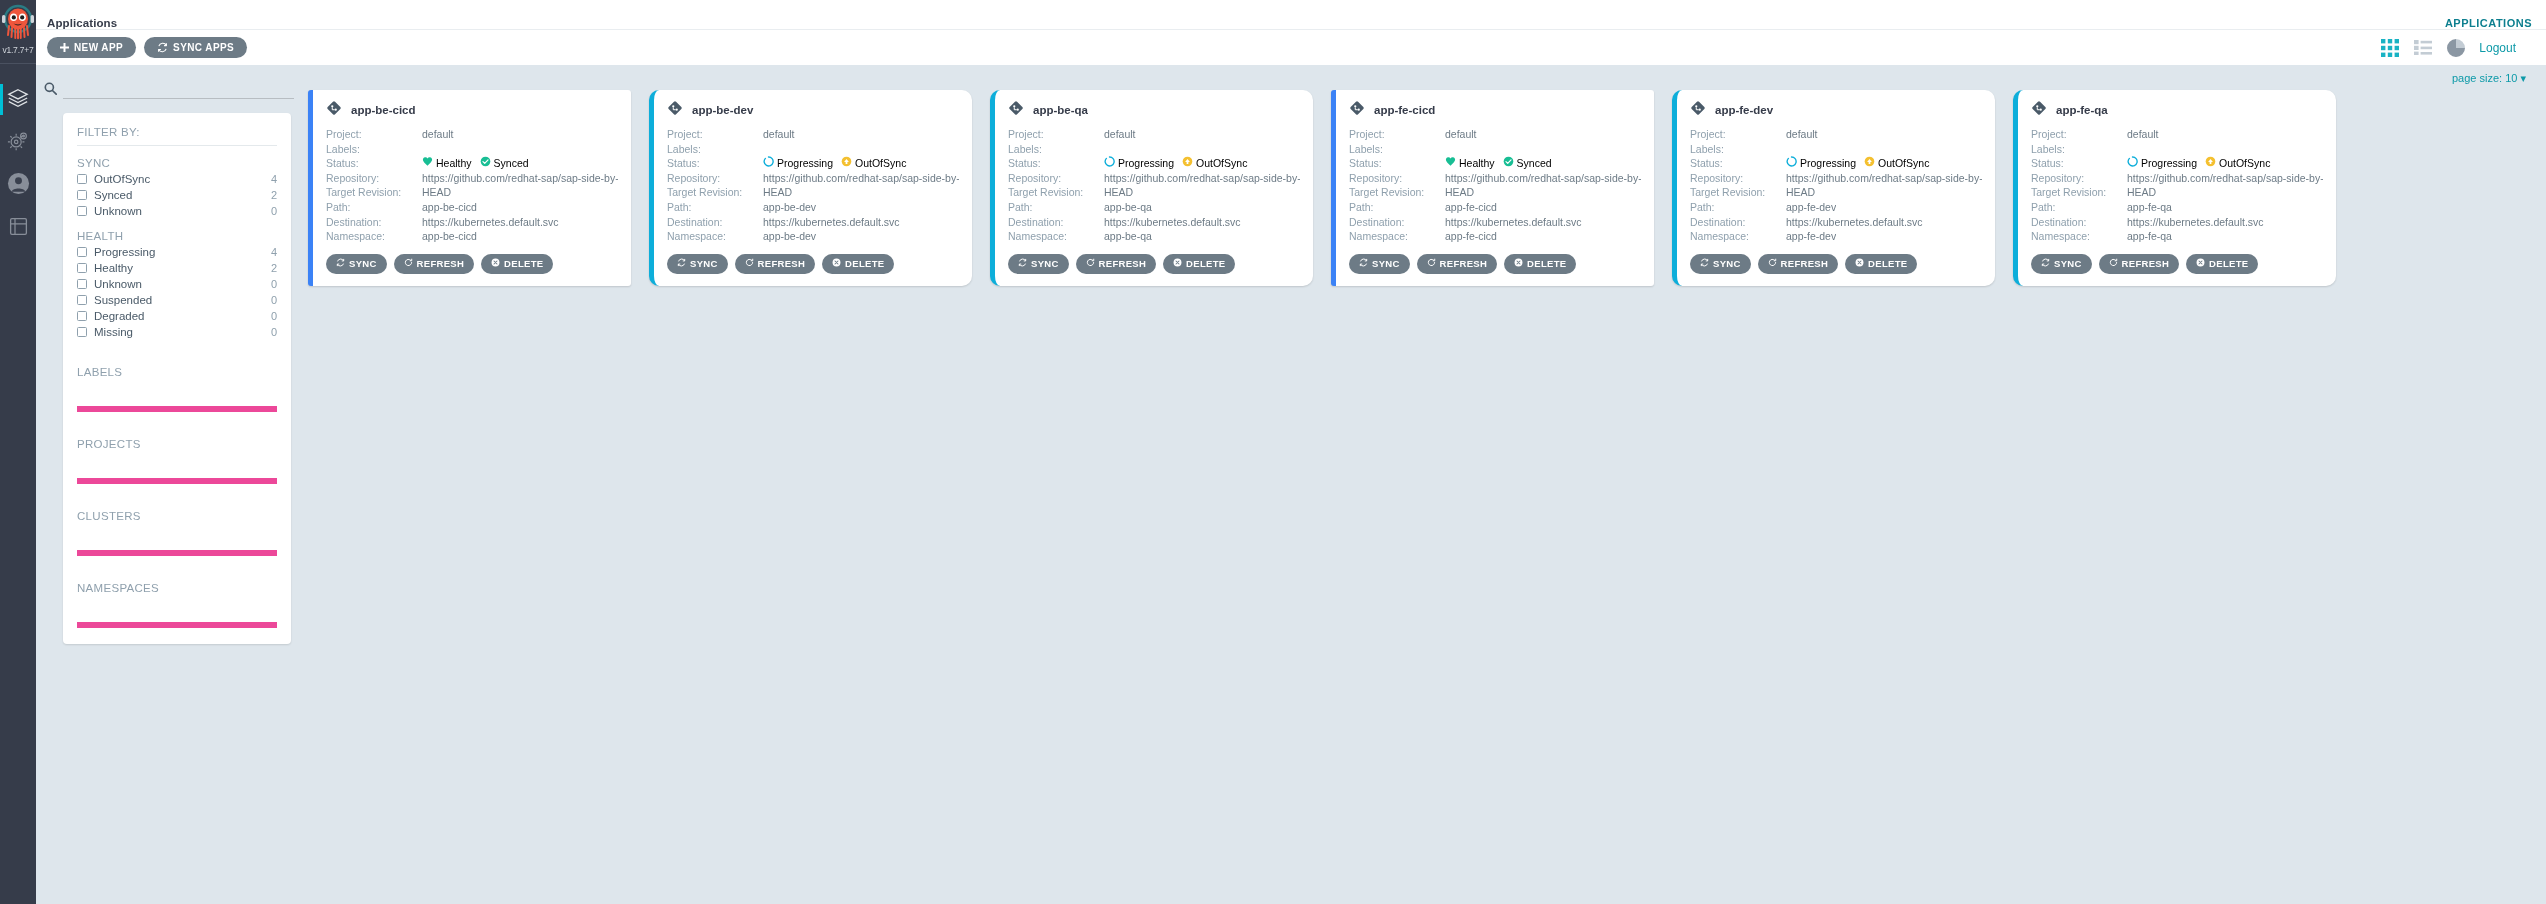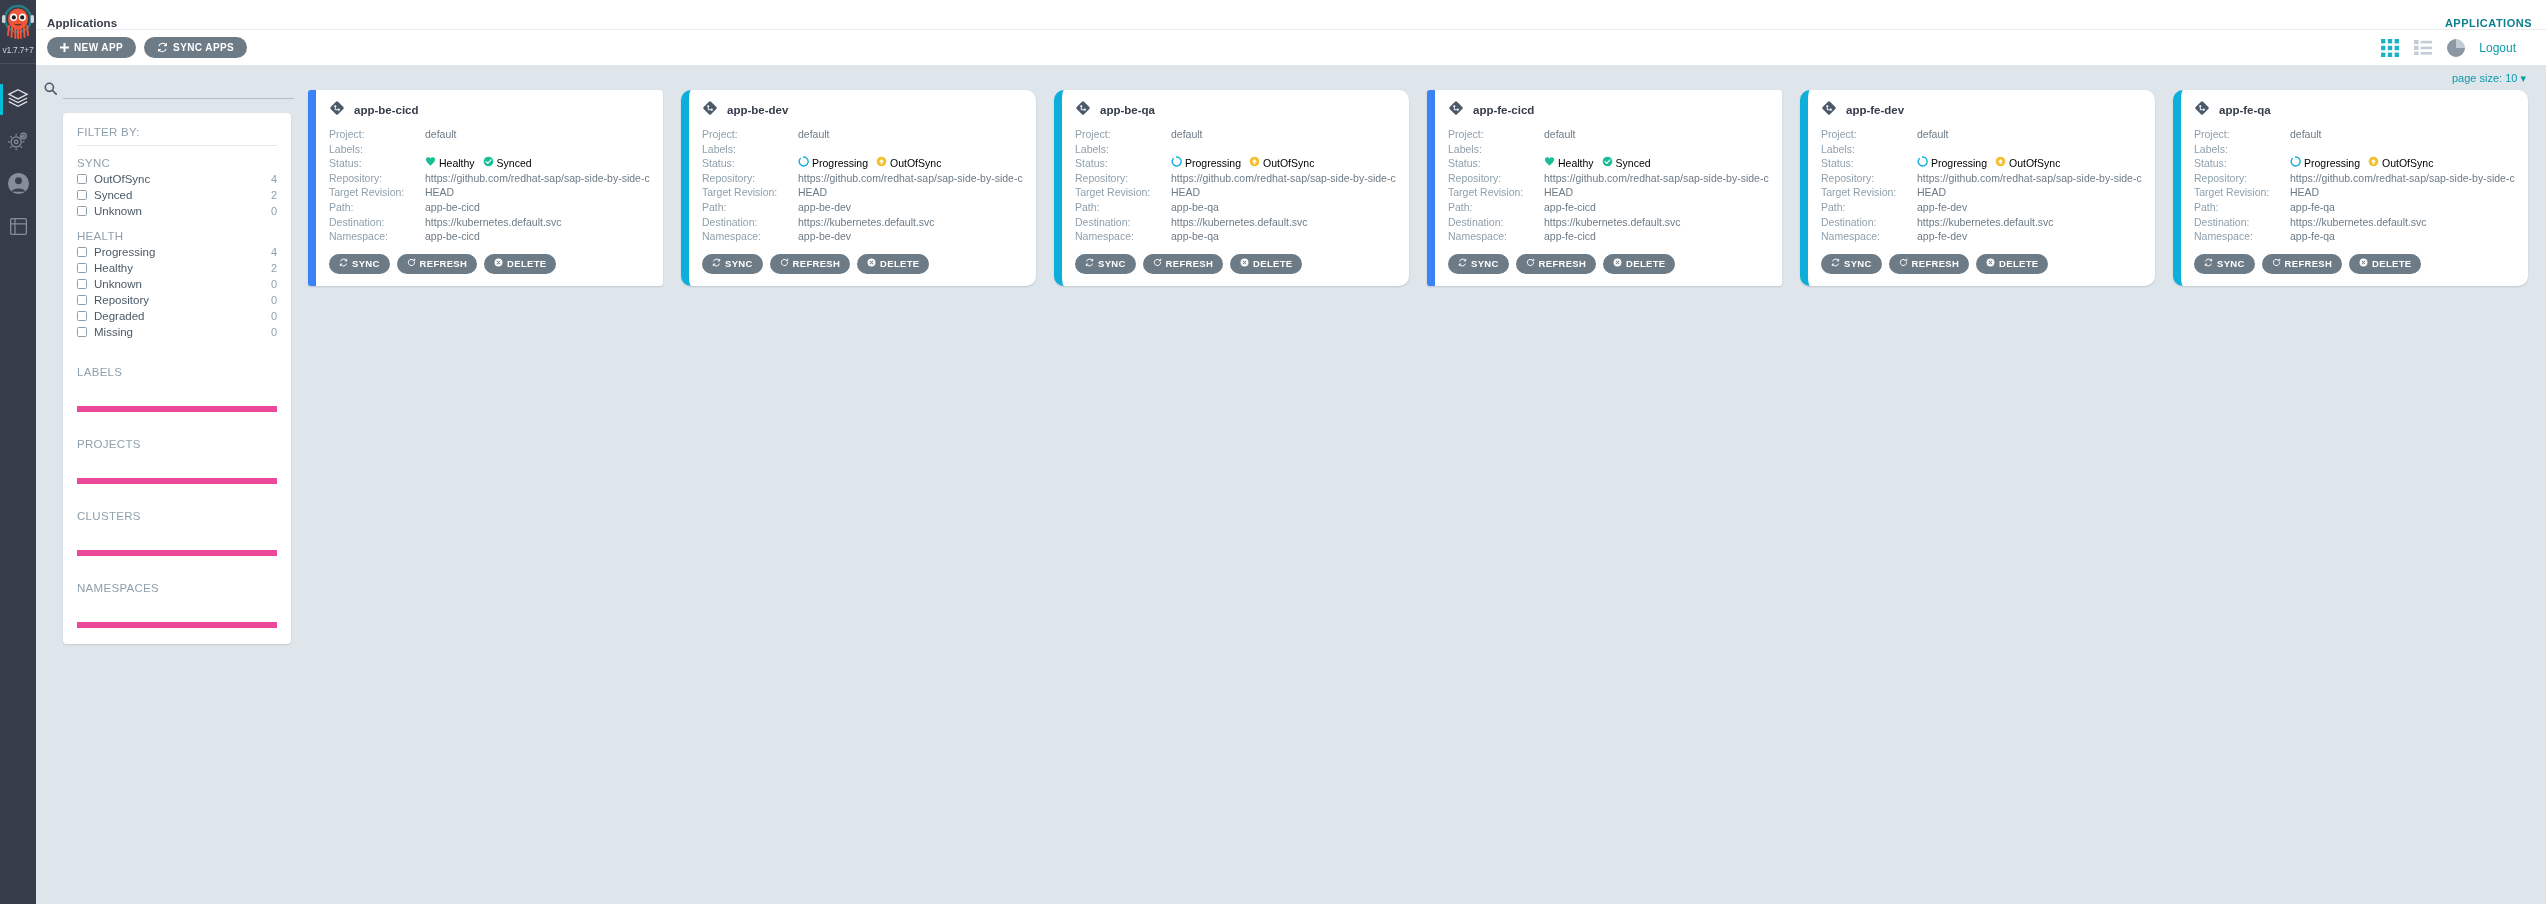--- a/index.html
+++ b/index.html
@@ -126,23 +126,23 @@
   .cards-area { position: absolute; left: 265px; top: 0; width: 2245px; height: 839px; }
   .page-size-row {
     position: absolute; right: 20px; top: 7px;
     font-size: 11px; color: #0d9aa8; cursor: pointer;
   }
   .cards-grid {
     position: absolute; left: 7px; top: 25px; width: 2235px;
     display: flex; flex-wrap: wrap; gap: 19px 18px;
   }
   .card {
-    width: 355px; background: #fff; border-radius: 3px;
+    width: 323px; background: #fff; border-radius: 3px;
     box-shadow: 0 1px 2px rgba(0,0,0,.14);
-    border-left: 8px solid #3b82f6;
+    border-left: 5px solid #3b82f6;
     padding: 10px 13px 12px 13px; position: relative;
   }
   .card.blue { border-left-color: #0daeda; border-radius: 10px; }
   .card-head { display: flex; align-items: center; gap: 9px; margin-bottom: 7px; }
   .card-title { font-size: 11.5px; font-weight: bold; color: #363c4a; }
 
   .row { display: flex; align-items: baseline; font-size: 10.5px; line-height: 14.6px; }
   .row .k { width: 96px; color: #8fa0ad; flex: 0 0 96px; }
   .row .v { color: #6d7b86; overflow: hidden; white-space: nowrap; }
   .status-v { display: flex; align-items: center; gap: 3px; }
@@ -327,21 +327,21 @@
           <span class="f-label">Healthy</span>
           <span class="f-count">2</span>
         </div>
         <div class="f-row">
           <span class="f-box"></span>
           <span class="f-label">Unknown</span>
           <span class="f-count">0</span>
         </div>
         <div class="f-row">
           <span class="f-box"></span>
-          <span class="f-label">Repository</span>
+          <span class="f-label">Suspended</span>
           <span class="f-count">0</span>
         </div>
         <div class="f-row">
           <span class="f-box"></span>
           <span class="f-label">Degraded</span>
           <span class="f-count">0</span>
         </div>
         <div class="f-row">
           <span class="f-box"></span>
           <span class="f-label">Missing</span>

